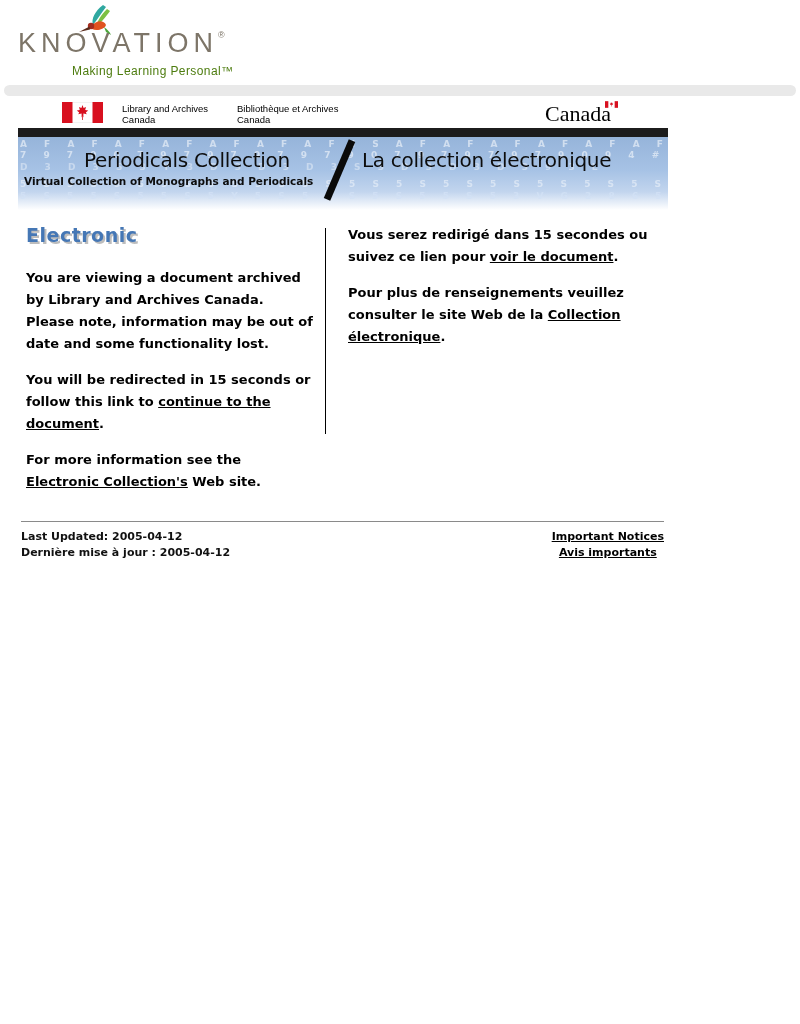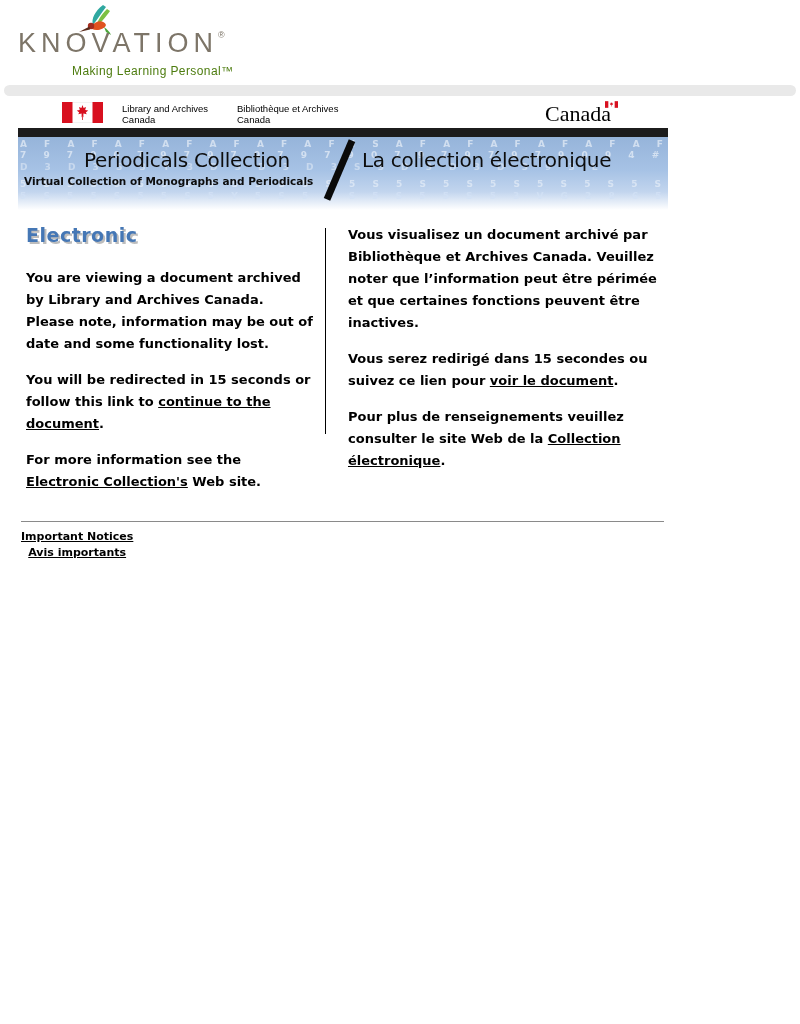--- a/index.html
+++ b/index.html
@@ -163,29 +163,32 @@
       <div class="col-divider"></div>
 
       <div class="col en">
         <h2 class="section">Electronic</h2>
         <p>You are viewing a document archived by Library and Archives Canada. Please note, information may be out of date and some functionality lost.</p>
         <p><span>You will be redirected in 15 seconds or follow this link to </span><a>continue to the document</a><span>.</span></p>
         <p><span>For more information see the </span><a>Electronic Collection's</a><span> Web site.</span></p>
       </div>
 
       <div class="col fr">
-        <p>Vous visualisez un document archivé par Bibliothèque et Archives Canada. Veuillez noter que l’information peut être périmée et que certaines fonctions peuvent être inactives.</p>
         <p><span>Vous serez redirigé dans 15 secondes ou suivez ce lien pour </span><a>voir le document</a><span>.</span></p>
         <p><span>Pour plus de renseignements veuillez consulter le site Web de la </span><a>Collection électronique</a><span>.</span></p>
       </div>
     </div>
 
     <hr class="foot-rule">
 
     <div class="foot-row">
+      <div class="foot-left">
+        <div>Last Updated: 2005-04-12</div>
+        <div>Dernière mise à jour : 2005-04-12</div>
+      </div>
       <div class="foot-right">
         <a>Important Notices</a>
         <a>Avis importants</a>
       </div>
     </div>
   </div>
 
 </div>
 
 </body></html>

